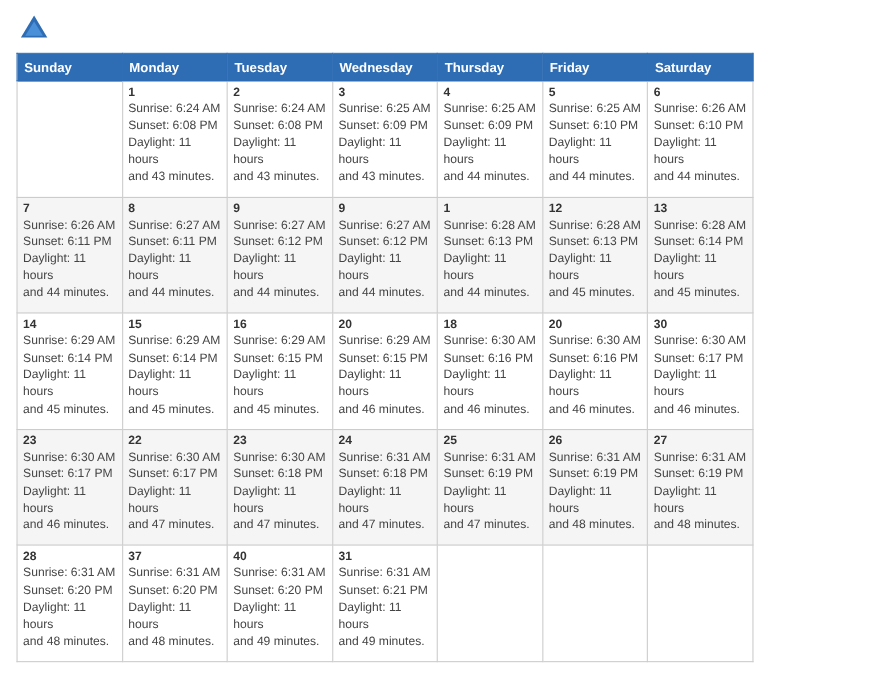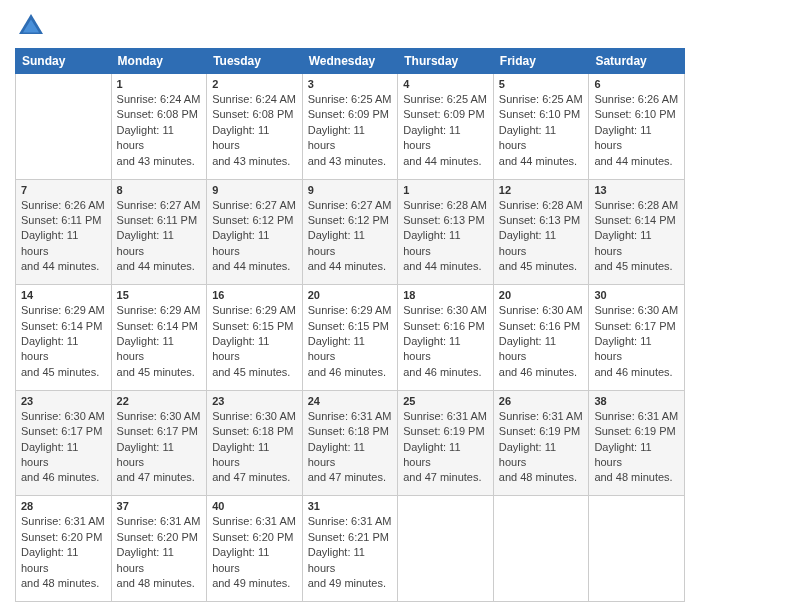--- a/index.html
+++ b/index.html
@@ -320,21 +320,21 @@
 and 47 minutes.</div>
           </td>
           <td>
             <span class="day-number">26</span>
             <div class="day-info" style="white-space: pre-line;">Sunrise: 6:31 AM
 Sunset: 6:19 PM
 Daylight: 11 hours
 and 48 minutes.</div>
           </td>
           <td>
-            <span class="day-number">38</span>
+            <span class="day-number">27</span>
             <div class="day-info" style="white-space: pre-line;">Sunrise: 6:31 AM
 Sunset: 6:19 PM
 Daylight: 11 hours
 and 48 minutes.</div>
           </td>
         </tr>
         <tr>
           <td>
             <span class="day-number">28</span>
             <div class="day-info" style="white-space: pre-line;">Sunrise: 6:31 AM

